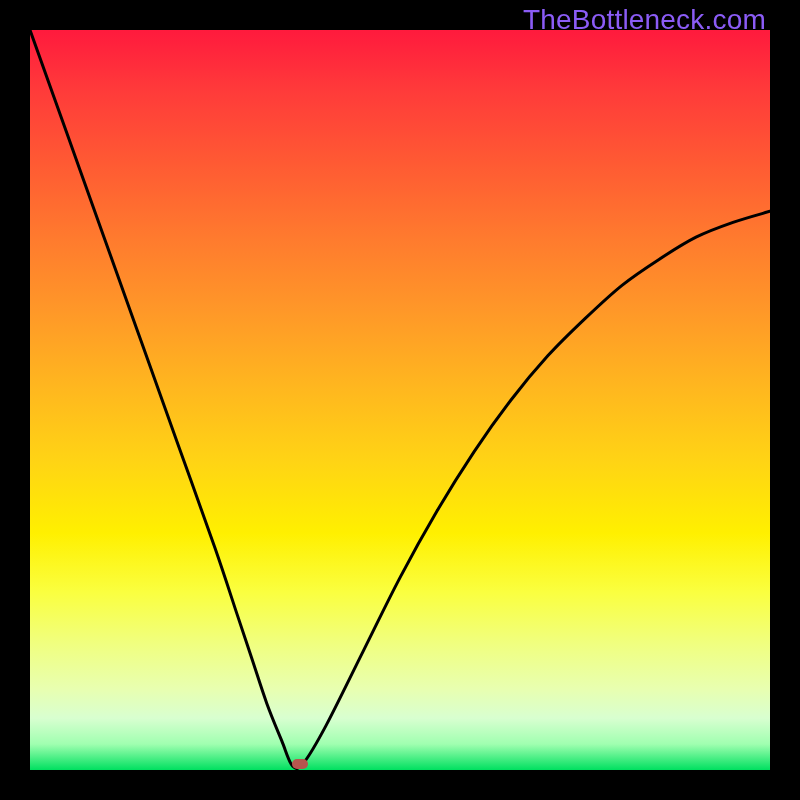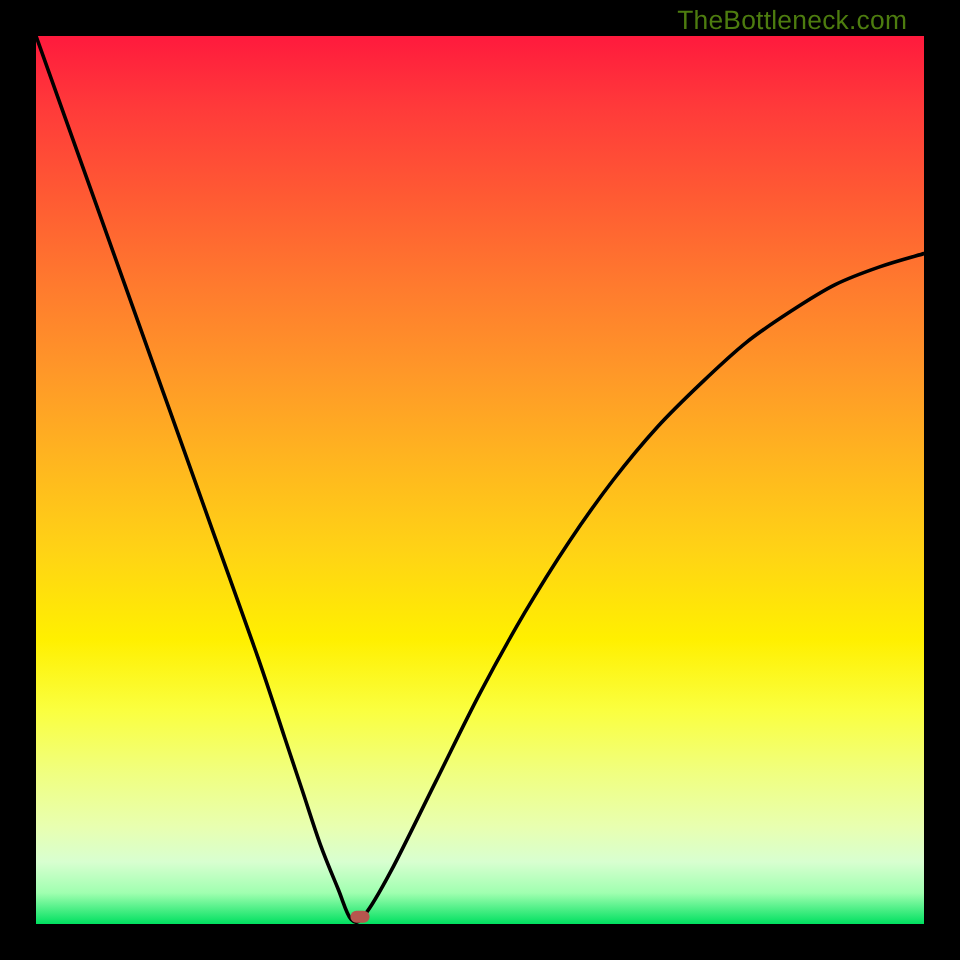--- a/index.html
+++ b/index.html
@@ -36,23 +36,23 @@
       #f0ff80 83%,
       #e8ffb0 89%,
       #d8ffd0 93%,
       #a0ffb0 96.5%,
       #00e060 100%
     );
   }
   .watermark {
     position: absolute;
     top: 4px;
-    right: 44px;
-    color: #4d7c0f;
-    font-size: 22px;
+    right: 34px;
+    color: #8b5cf6;
+    font-size: 28px;
     letter-spacing: 0.2px;
     user-select: none;
   }
   svg.curve {
     position: absolute;
     left: 0;
     top: 0;
     width: 740px;
     height: 740px;
   }

